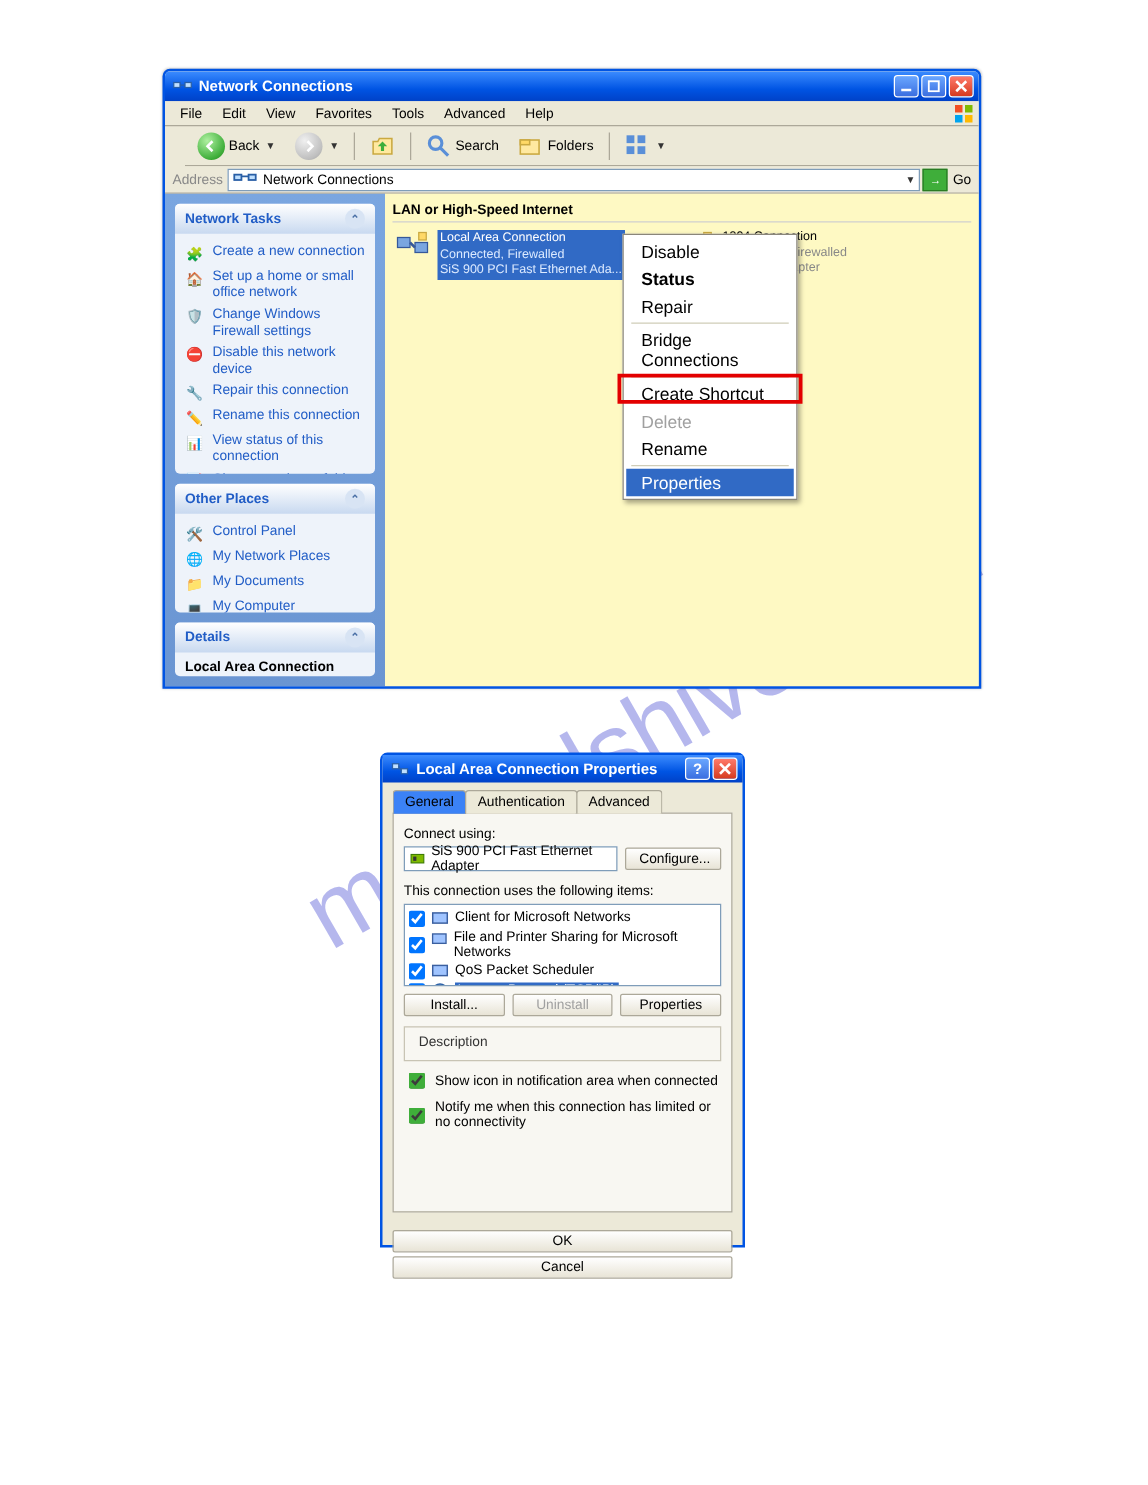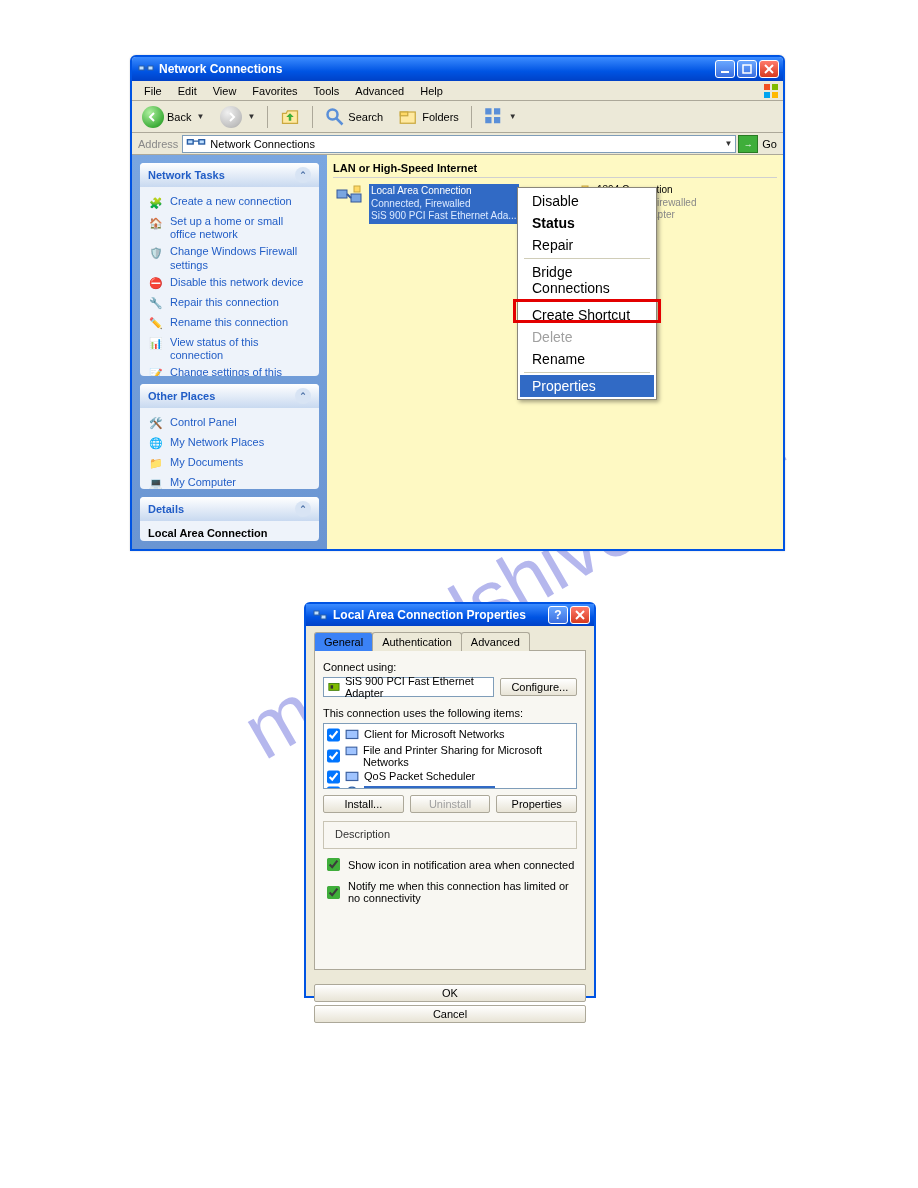--- a/index.html
+++ b/index.html
@@ -85,20 +85,21 @@
     position:absolute; right:4px; top:2px; width:16px; height:16px;
   }
 
   .toolbar {
     height: 32px;
     background: #ece9d8;
     border-bottom: 1px solid #aca899;
     display:flex; align-items:center;
     padding-left:4px;
     gap:4px;
+    margin-left:16px;
   }
   .tool-btn {
     height:26px;
     display:flex; align-items:center;
     padding:0 6px;
     border-radius:3px;
     gap:3px;
     cursor:pointer;
   }
   .tb-sep { width:1px; height:22px; background:#aca899; margin:0 2px; }
@@ -133,21 +134,21 @@
     font-size:9px;
   }
   .addr-go-label { padding:0 4px; }
 
   .win-body {
     flex:1;
     display:flex;
     min-height:0;
   }
   .sidebar {
-    width: 195px;
+    width: 176px;
     background: linear-gradient(#7aa6e0, #6a95d2);
     padding: 8px;
     overflow:hidden;
     display:flex; flex-direction:column; gap:8px;
   }
   .side-panel {
     background:#eef3fa;
     border-radius:4px;
     overflow:hidden;
   }

